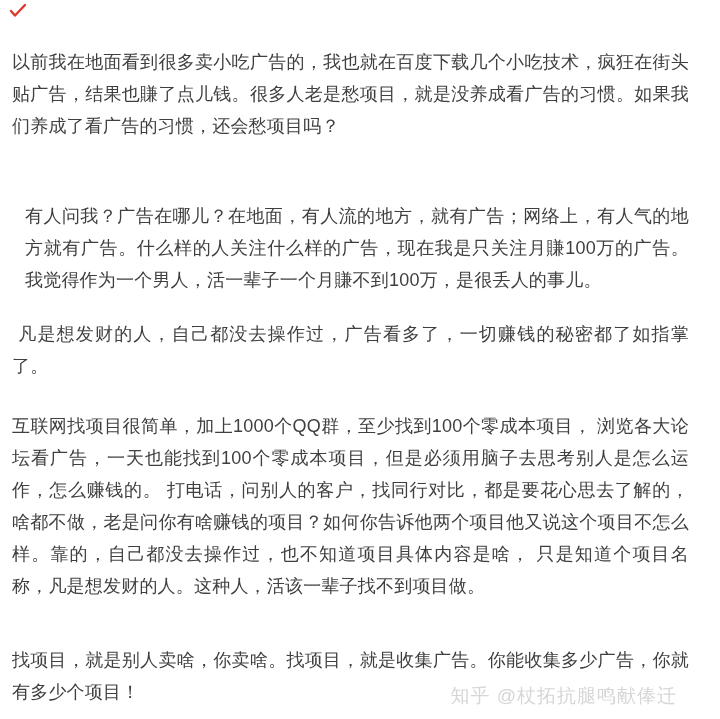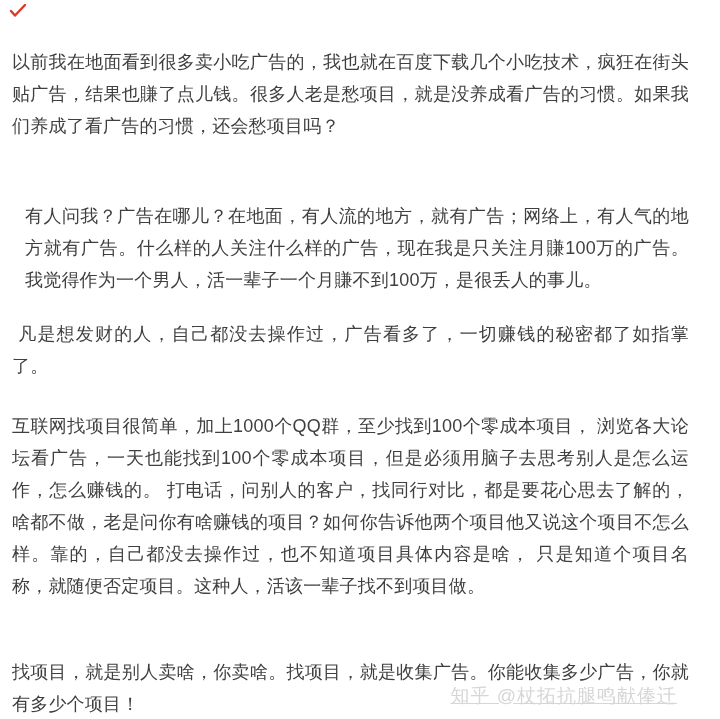--- a/index.html
+++ b/index.html
@@ -36,49 +36,48 @@
     color: #3f3f3f;
     letter-spacing: 0.2px;
     white-space: pre-wrap;
     text-align: justify;
     text-justify: inter-ideograph;
   }
   .content p.p1 { margin-top: 46px; }
   .content p.p2 { margin-top: 58px; margin-left: 13px; }
   .content p.p3 { margin-top: 22px; }
   .content p.p4 { margin-top: 28px; }
-  .content p.p5 { margin-top: 54px; }
+  .content p.p5 { margin-top: 42px; }
   .watermark {
     position: absolute;
     right: 24px;
     bottom: 12px;
     font-size: 19px;
     line-height: 22px;
     color: #d6d6d6;
     letter-spacing: 1px;
     user-select: none;
-    text-decoration: underline;
   }
 </style>
 </head>
 <body>
 
 <div class="page">
 
   <span class="red-mark">
     <svg width="18" height="15" viewBox="0 0 18 15" xmlns="http://www.w3.org/2000/svg">
       <path d="M2,8 L6,12.5 L16,2" fill="none" stroke="#d93a2b" stroke-width="2.4" stroke-linecap="round" stroke-linejoin="round"></path>
     </svg>
   </span>
 
   <div class="content">
     <p class="p1">以前我在地面看到很多卖小吃广告的，我也就在百度下载几个小吃技术，疯狂在街头贴广告，结果也賺了点儿钱。很多人老是愁项目，就是没养成看广告的习惯。如果我们养成了看广告的习惯，还会愁项目吗？</p>
     <p class="p2">有人问我？广告在哪儿？在地面，有人流的地方，就有广告；网络上，有人气的地方就有广告。什么样的人关注什么样的广告，现在我是只关注月賺100万的广告。我觉得作为一个男人，活一辈子一个月賺不到100万，是很丢人的事儿。</p>
     <p class="p3"> 凡是想发财的人，自己都没去操作过，广告看多了，一切赚钱的秘密都了如指掌了。</p>
-    <p class="p4">互联网找项目很简单，加上1000个QQ群，至少找到100个零成本项目， 浏览各大论坛看广告，一天也能找到100个零成本项目，但是必须用脑子去思考别人是怎么运作，怎么赚钱的。 打电话，问别人的客户，找同行对比，都是要花心思去了解的， 啥都不做，老是问你有啥赚钱的项目？如何你告诉他两个项目他又说这个项目不怎么样。靠的，自己都没去操作过，也不知道项目具体内容是啥， 只是知道个项目名称，就随便否定项目。这种人，活该一辈子找不到项目做。</p>
+    <p class="p4">互联网找项目很简单，加上1000个QQ群，至少找到100个零成本项目， 浏览各大论坛看广告，一天也能找到100个零成本项目，但是必须用脑子去思考别人是怎么运作，怎么赚钱的。 打电话，问别人的客户，找同行对比，都是要花心思去了解的， 啥都不做，老是问你有啥赚钱的项目？如何你告诉他两个项目他又说这个项目不怎么样。靠的，自己都没去操作过，也不知道项目具体内容是啥， 只是知道个项目名称，凡是想发财的人。这种人，活该一辈子找不到项目做。</p>
     <p class="p5">找项目，就是别人卖啥，你卖啥。找项目，就是收集广告。你能收集多少广告，你就有多少个项目！</p>
   </div>
 
   <div class="watermark">
     <span>知乎 @杖拓抗腿鸣献俸迁</span>
   </div>
 
 </div>
 
 </body></html>

